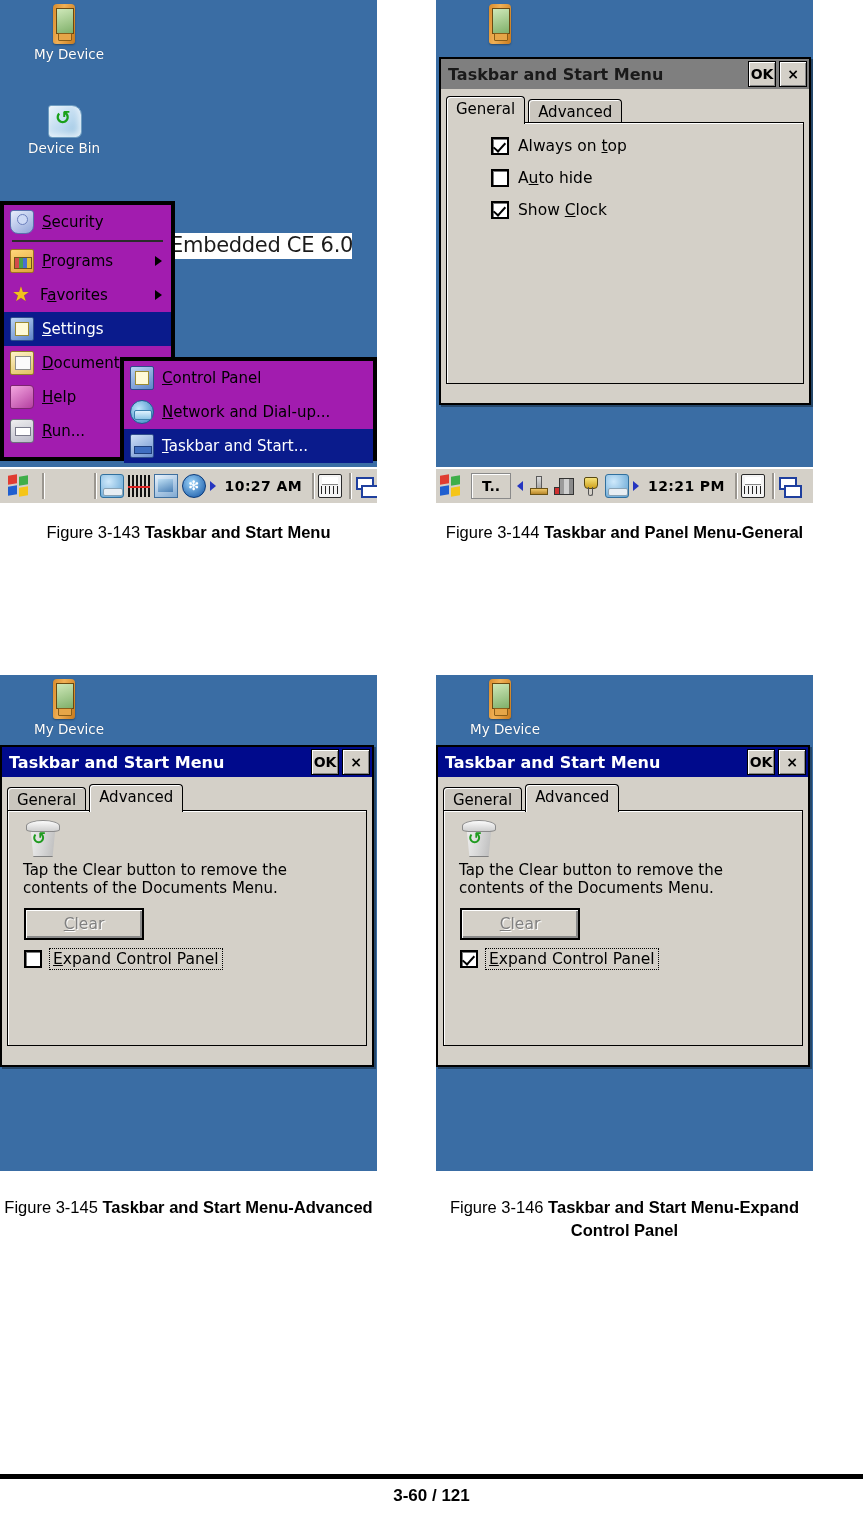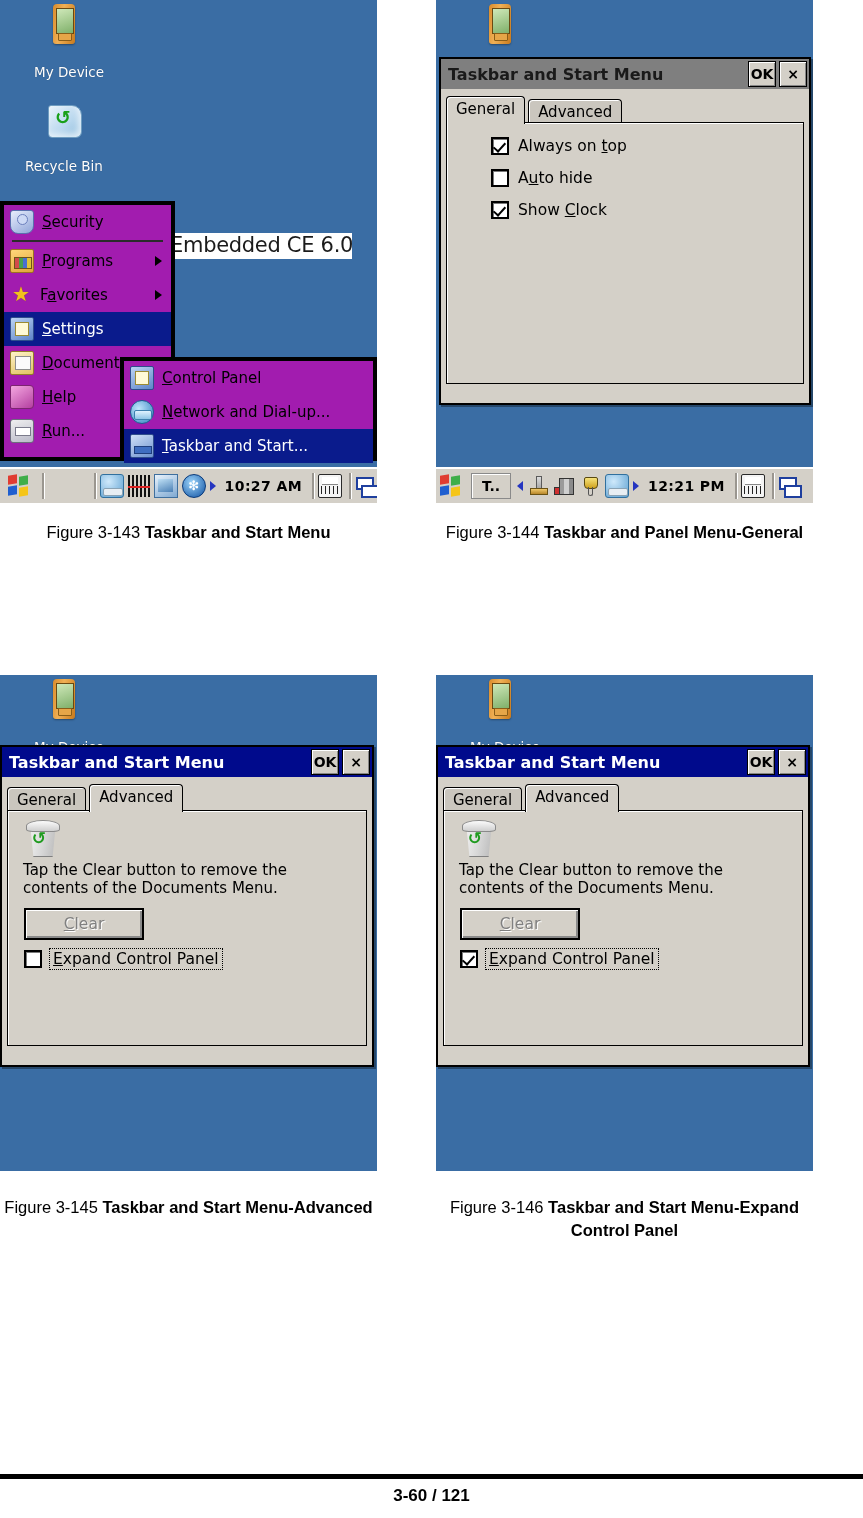--- a/index.html
+++ b/index.html
@@ -25,21 +25,21 @@
   }
 
   
   .desk-icon { position: absolute; text-align: center; }
   .desk-icon .glyph { display: block; margin: 0 auto; }
   .desk-icon .lbl {
     display: block;
     color: #ffffff;
     font-size: 13.5px;
     font-family: "DejaVu Sans", sans-serif;
-    margin-top: 20px;
+    margin-top: 2px;
     white-space: nowrap;
     text-shadow: 0 0 1px rgba(0,0,0,.4);
   }
 
   .pda {
     width: 22px; height: 40px;
     background: linear-gradient(100deg,#d98b2b 0%,#f0b055 40%,#c87a1d 100%);
     border-radius: 4px 4px 3px 3px;
     position: relative;
     box-shadow: 0 1px 2px rgba(0,0,0,.35);
@@ -395,21 +395,21 @@
     <div class="desk-icon" style="left:34px; top:4px; width:60px;">
       <span class="glyph pda"></span>
       <span class="lbl">My Device</span>
     </div>
 
     <div class="desk-icon" style="left:24px; top:100px; width:80px;">
       <span class="glyph recycle">
         <span class="bin"></span>
           <span class="arrows">↺</span>
       </span>
-      <span class="lbl">Recycle Bin</span>
+      <span class="lbl">Device Bin</span>
     </div>
 
     <div class="watermark" style="left:168px; top:233px; width:180px;">Embedded CE 6.0</div>
 
     <div class="menu" style="left:0px; top:201px; width:175px; height:260px;">
       <div class="row">
         <span class="ico ic-security"></span>
         <span class="txt"><u>S</u>ecurity</span>
       </div>
       <div class="sep"></div>

